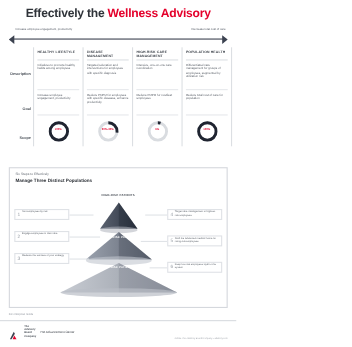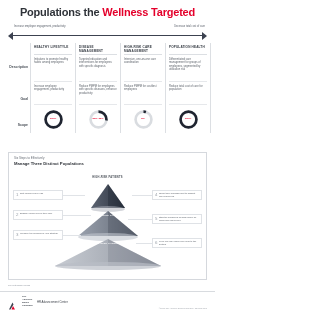--- a/index.html
+++ b/index.html
@@ -155,21 +155,21 @@
   .copyright{
     position:absolute;right:8px;top:307px;font-size:2.1px;color:#a0a5ac;
   }
 </style>
 </head>
 <body>
 
 <div class="page">
 
   <div class="title-bar">
-    <span>Populations the </span><span class="accent">Wellness Targeted</span>
+    <span>Effectively the </span><span class="accent">Wellness Advisory</span>
   </div>
 
   <div class="spectrum">
     <div class="axis-label left">Increase employee engagement, productivity</div>
     <div class="axis-label right">Decrease total cost of care</div>
     <div class="axis-line"></div>
     <div class="arrow-head lft"></div>
     <div class="arrow-head rgt"></div>
   </div>
 

